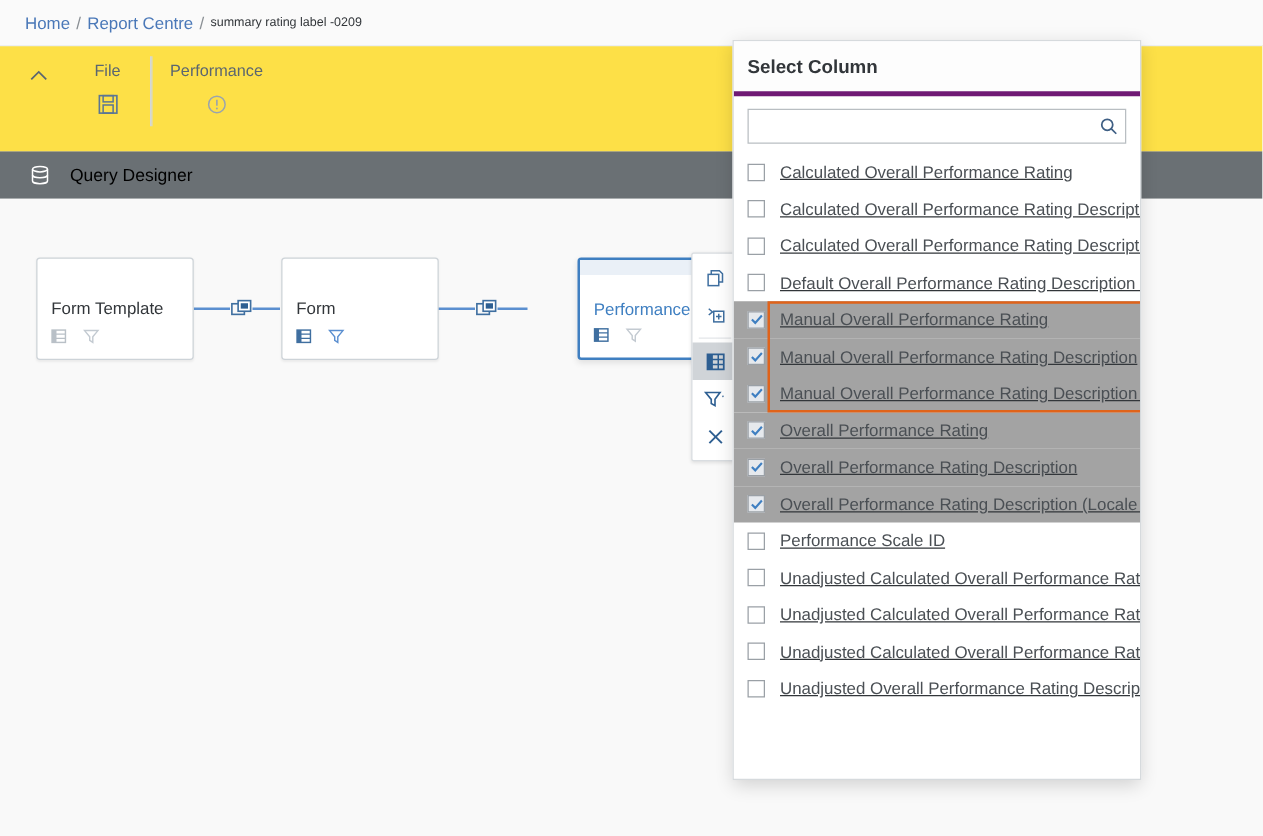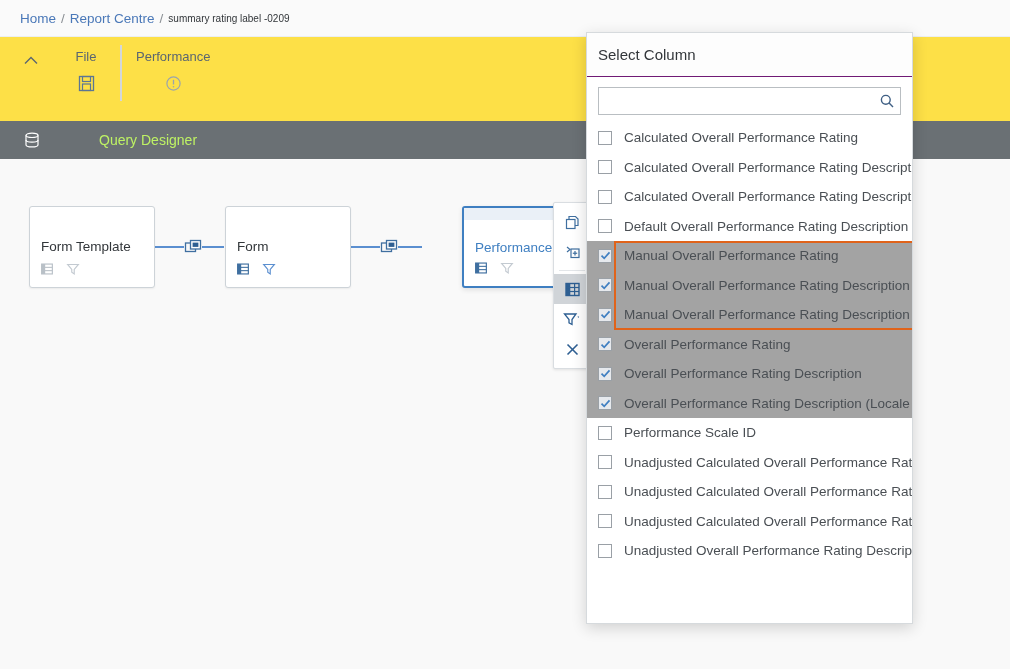--- a/index.html
+++ b/index.html
@@ -108,23 +108,22 @@
   }
   .qd-icon {
     width: 20px;
     height: 20px;
     margin-right: 14px;
     display: flex;
     align-items: center;
     justify-content: center;
   }
   .qd-title {
-    color: #bef264;
+    color: #000000;
     font-size: 14px;
-    margin-left: 43px;
   }
 
   
   .canvas {
     position: absolute;
     left: 0;
     top: 159px;
     width: 1010px;
     height: 510px;
     background: #f9f9f9;
@@ -225,23 +224,23 @@
     box-sizing: border-box;
     z-index: 10;
     overflow: hidden;
   }
   .pop-header {
     height: 44px;
     display: flex;
     align-items: center;
     padding-left: 11px;
     font-size: 15px;
-    font-weight: normal;
+    font-weight: bold;
     color: #32363a;
-    border-bottom: 1px solid #701a75;
+    border-bottom: 4px solid #701a75;
     background: #fdfdfd;
     box-sizing: border-box;
   }
   .pop-search-wrap {
     padding: 10px 11px 8px 11px;
   }
   .pop-search {
     position: relative;
     height: 26px;
     border: 1px solid #b9bec2;
@@ -272,20 +271,21 @@
     position: relative;
   }
   .pop-row {
     height: 29.5px;
     display: flex;
     align-items: center;
     padding-left: 11px;
     box-sizing: border-box;
     white-space: nowrap;
     cursor: pointer;
+    text-decoration: underline;
   }
   .pop-row.sel {
     background: #a3a3a3;
   }
   .cbox {
     width: 14px;
     height: 14px;
     border: 1px solid #9aa0a6;
     background: #ffffff;
     box-sizing: border-box;

